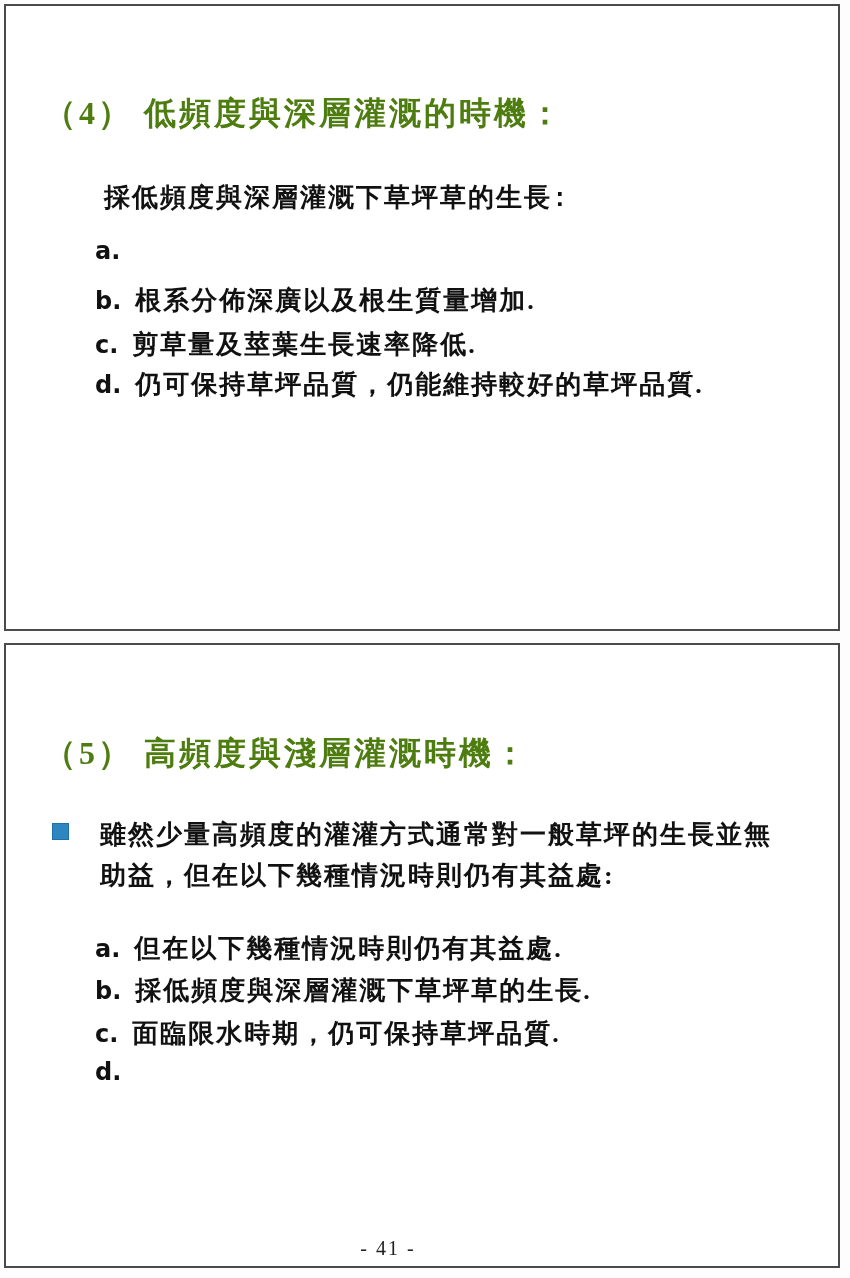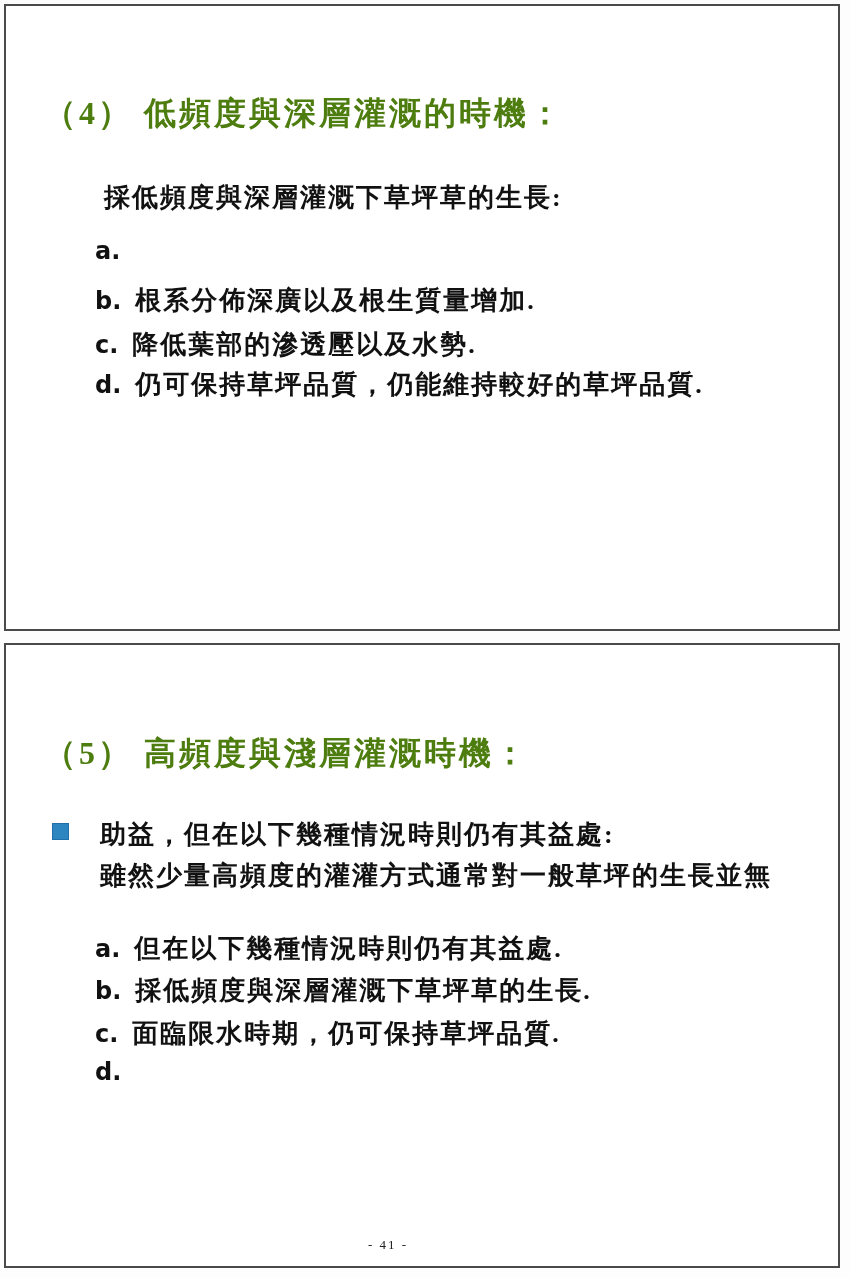--- a/index.html
+++ b/index.html
@@ -40,20 +40,21 @@
   #slide5-title { top: 732px; text-align: center; }
 
   .intro-line {
     position: absolute;
     left: 104px;
     top: 180px;
     font-size: 26px;
     font-weight: 700;
     letter-spacing: 2px;
     white-space: nowrap;
+    font-family: Liberation Mono, monospace;
   }
 
   .abc-item {
     position: absolute;
     left: 95px;
     font-size: 26px;
     font-weight: 700;
     letter-spacing: 2px;
     white-space: nowrap;
     display: flex;
@@ -96,21 +97,21 @@
     line-height: 41px;
     white-space: nowrap;
   }
 
   .page-number {
     position: absolute;
     left: 0;
     top: 1237px;
     width: 776px;
     text-align: center;
-    font-size: 13px;
+    font-size: 20px;
     letter-spacing: 2px;
     color: #222;
     font-family: "Liberation Serif", "DejaVu Serif", serif;
   }
 </style>
 </head>
 <body>
 
 <div class="slide-box" id="slide4-box"></div>
 
@@ -120,36 +121,36 @@
 
 <div class="abc-item s4-a">
   <span class="item-letter">a.</span>
 </div>
 <div class="abc-item s4-b">
   <span class="item-letter">b.</span>
   <span>根系分佈深廣以及根生質量增加.</span>
 </div>
 <div class="abc-item s4-c">
   <span class="item-letter">c.</span>
-  <span>降低葉部的滲透壓以及水勢.</span>
+  <span>剪草量及莖葉生長速率降低.</span>
 </div>
 <div class="abc-item s4-d">
   <span class="item-letter">d.</span>
   <span>仍可保持草坪品質，仍能維持較好的草坪品質.</span>
 </div>
 
 <div class="slide-box" id="slide5-box"></div>
 
 <div class="slide-title" id="slide5-title">（5） 高頻度與淺層灌溉時機：</div>
 
 <div class="bullet-square"></div>
 
 <div class="bullet-text">
+  <div>雖然少量高頻度的灌灌方式通常對一般草坪的生長並無</div>
   <div>助益，但在以下幾種情況時則仍有其益處:</div>
-  <div>雖然少量高頻度的灌灌方式通常對一般草坪的生長並無</div>
 </div>
 
 <div class="abc-item s5-a">
   <span class="item-letter">a.</span>
   <span>但在以下幾種情況時則仍有其益處.</span>
 </div>
 <div class="abc-item s5-b">
   <span class="item-letter">b.</span>
   <span>採低頻度與深層灌溉下草坪草的生長.</span>
 </div>

